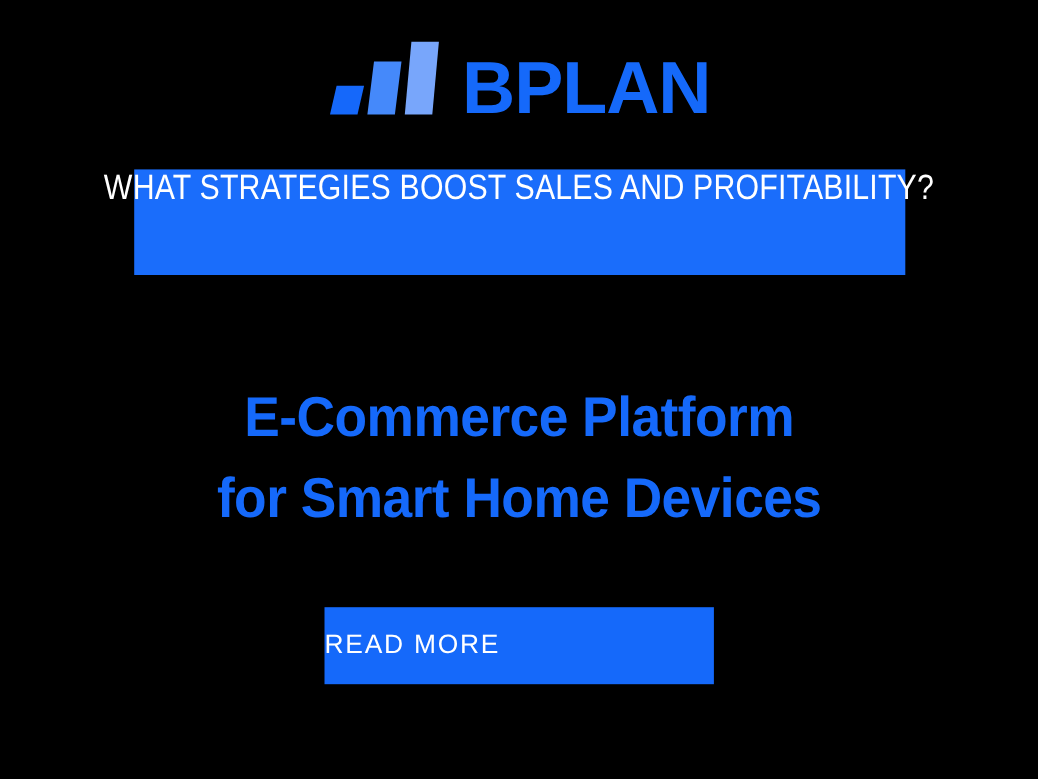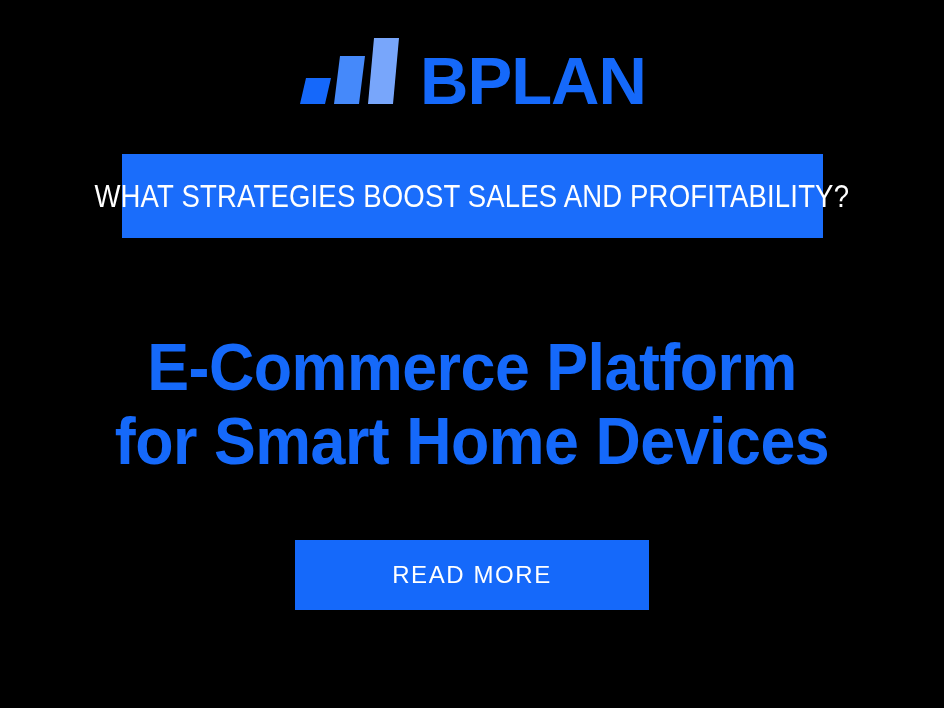--- a/index.html
+++ b/index.html
@@ -46,24 +46,24 @@
     color: #1569fa;
     white-space: nowrap;
     position: relative;
     top: 2px;
   }
 
   
   .banner {
     margin-top: 44px;
     width: 701px;
-    height: 84px;
+    height: 96px;
     background: #1a6dfb;
     display: flex;
-    align-items: center;
+    align-items: flex-start;
     justify-content: center;
   }
   .banner-text {
     font-family: "Liberation Sans Narrow", "Liberation Sans", sans-serif;
     font-weight: normal;
     font-size: 32px;
     line-height: 1;
     color: #ffffff;
     text-transform: uppercase;
     white-space: nowrap;
@@ -73,21 +73,21 @@
   }
 
   
   .headline {
     margin-top: 92px;
     width: 880px;
     text-align: center;
     color: #1569fa;
     font-family: "Liberation Sans", sans-serif;
     font-weight: bold;
-    font-size: 66px;
+    font-size: 51px;
     line-height: 74px;
     letter-spacing: -0.5px;
   }
   .headline-line {
     display: block;
     transform: scaleX(0.95);
     transform-origin: center center;
     white-space: nowrap;
   }
 
@@ -98,21 +98,21 @@
     justify-content: center;
     width: 100%;
   }
   .cta-button {
     width: 354px;
     height: 70px;
     background: #1569fa;
     border: none;
     display: flex;
     align-items: center;
-    justify-content: center;
+    justify-content: flex-start;
     cursor: pointer;
     padding: 0;
   }
   .cta-label {
     font-family: "Liberation Sans", sans-serif;
     font-size: 24px;
     font-weight: normal;
     color: #ffffff;
     letter-spacing: 1.6px;
     text-transform: uppercase;

